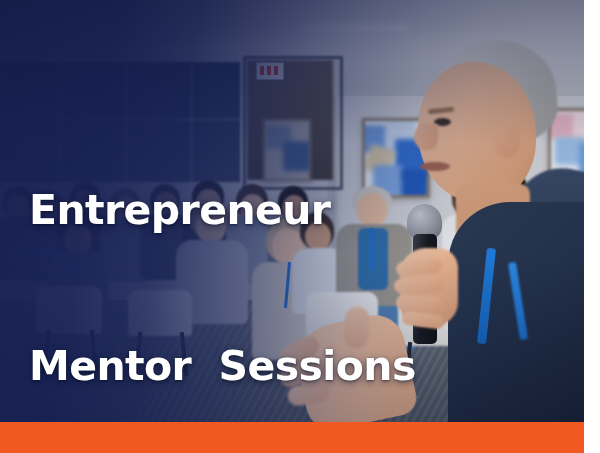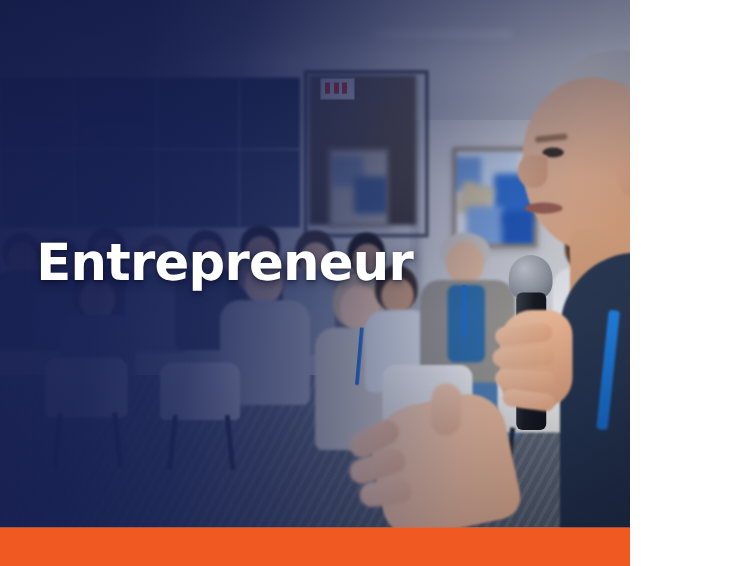--- a/index.html
+++ b/index.html
@@ -1,20 +1,20 @@
 <!DOCTYPE html>
 <html><head>
 <meta charset="utf-8">
 <style>
   html,body{margin:0;padding:0;background:#ffffff;}
   body{font-family:"Liberation Sans","DejaVu Sans",sans-serif;}
 
   .banner{
     position:relative;
-    width:504px;
+    width:584px;
     height:453px;
     overflow:hidden;
     background:#0f1730;
   }
 
   
   .photo{
     position:absolute;
     left:0; top:0;
     width:600px; height:422px;
@@ -410,19 +410,20 @@
       <span class="finger" style="left:6px;top:280px;width:48px;height:15px;transform:rotate(3deg);"></span>
       <span class="finger" style="left:12px;top:297px;width:42px;height:14px;transform:rotate(8deg);"></span>
     </div>
 
     <div class="tint"></div>
     <div class="tint2"></div>
   </div>
 
   <div class="headline">
     <span class="ln">Entrepreneur</span>
+    <span class="ln">Mentor  Sessions</span>
     
     
   </div>
 
   <div class="bar"></div>
 
 </div>
 
 </body></html>

